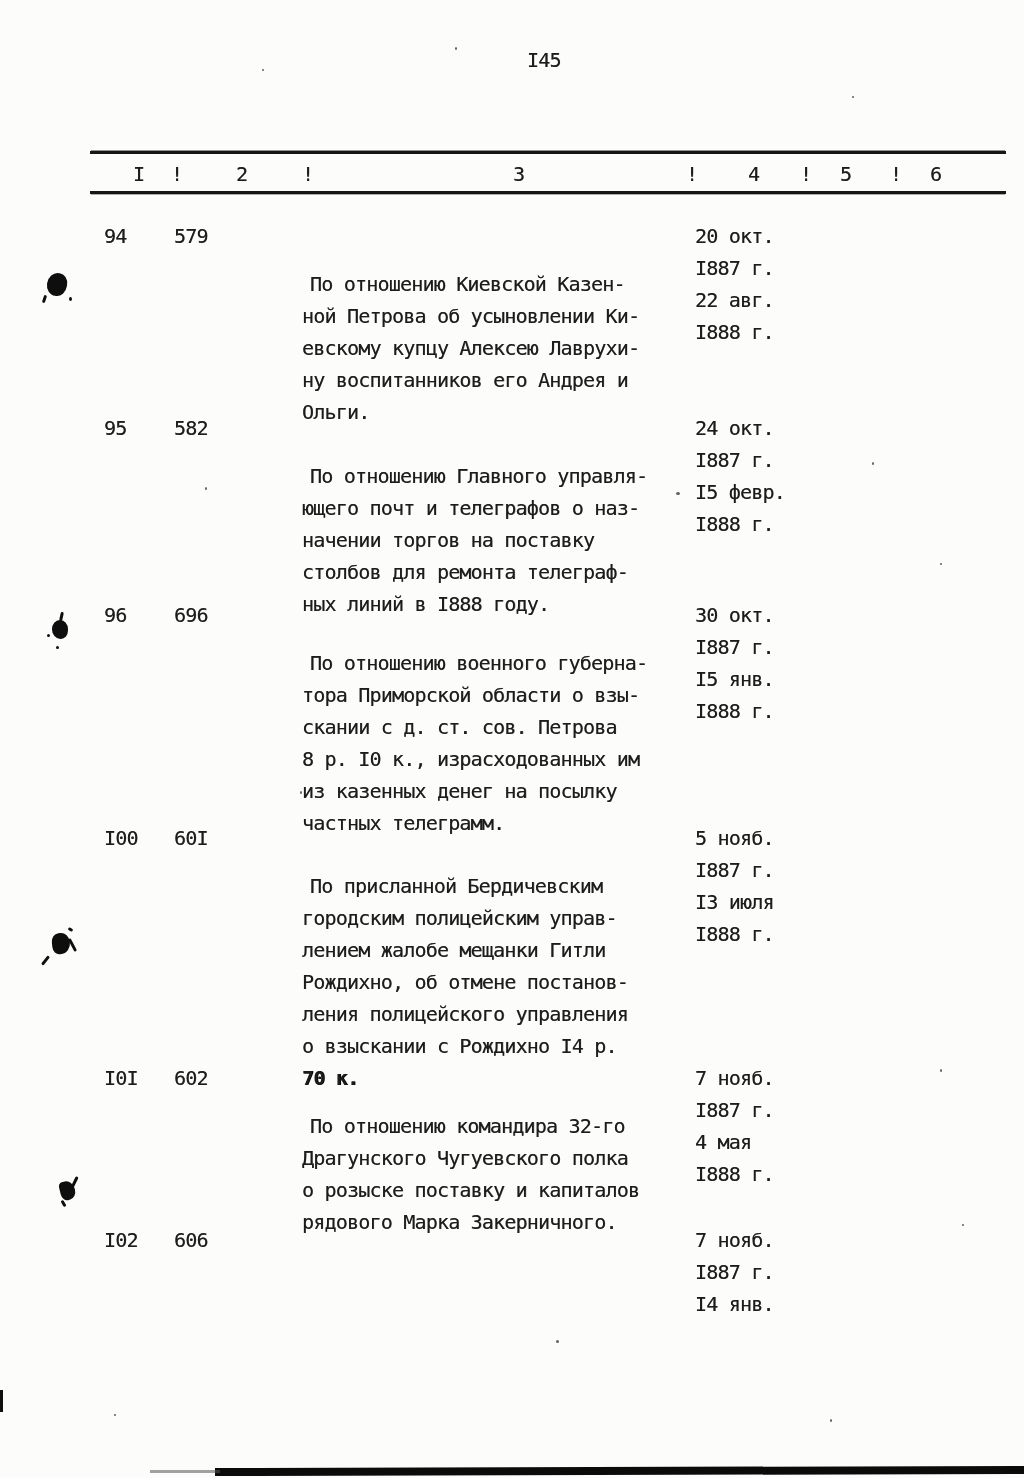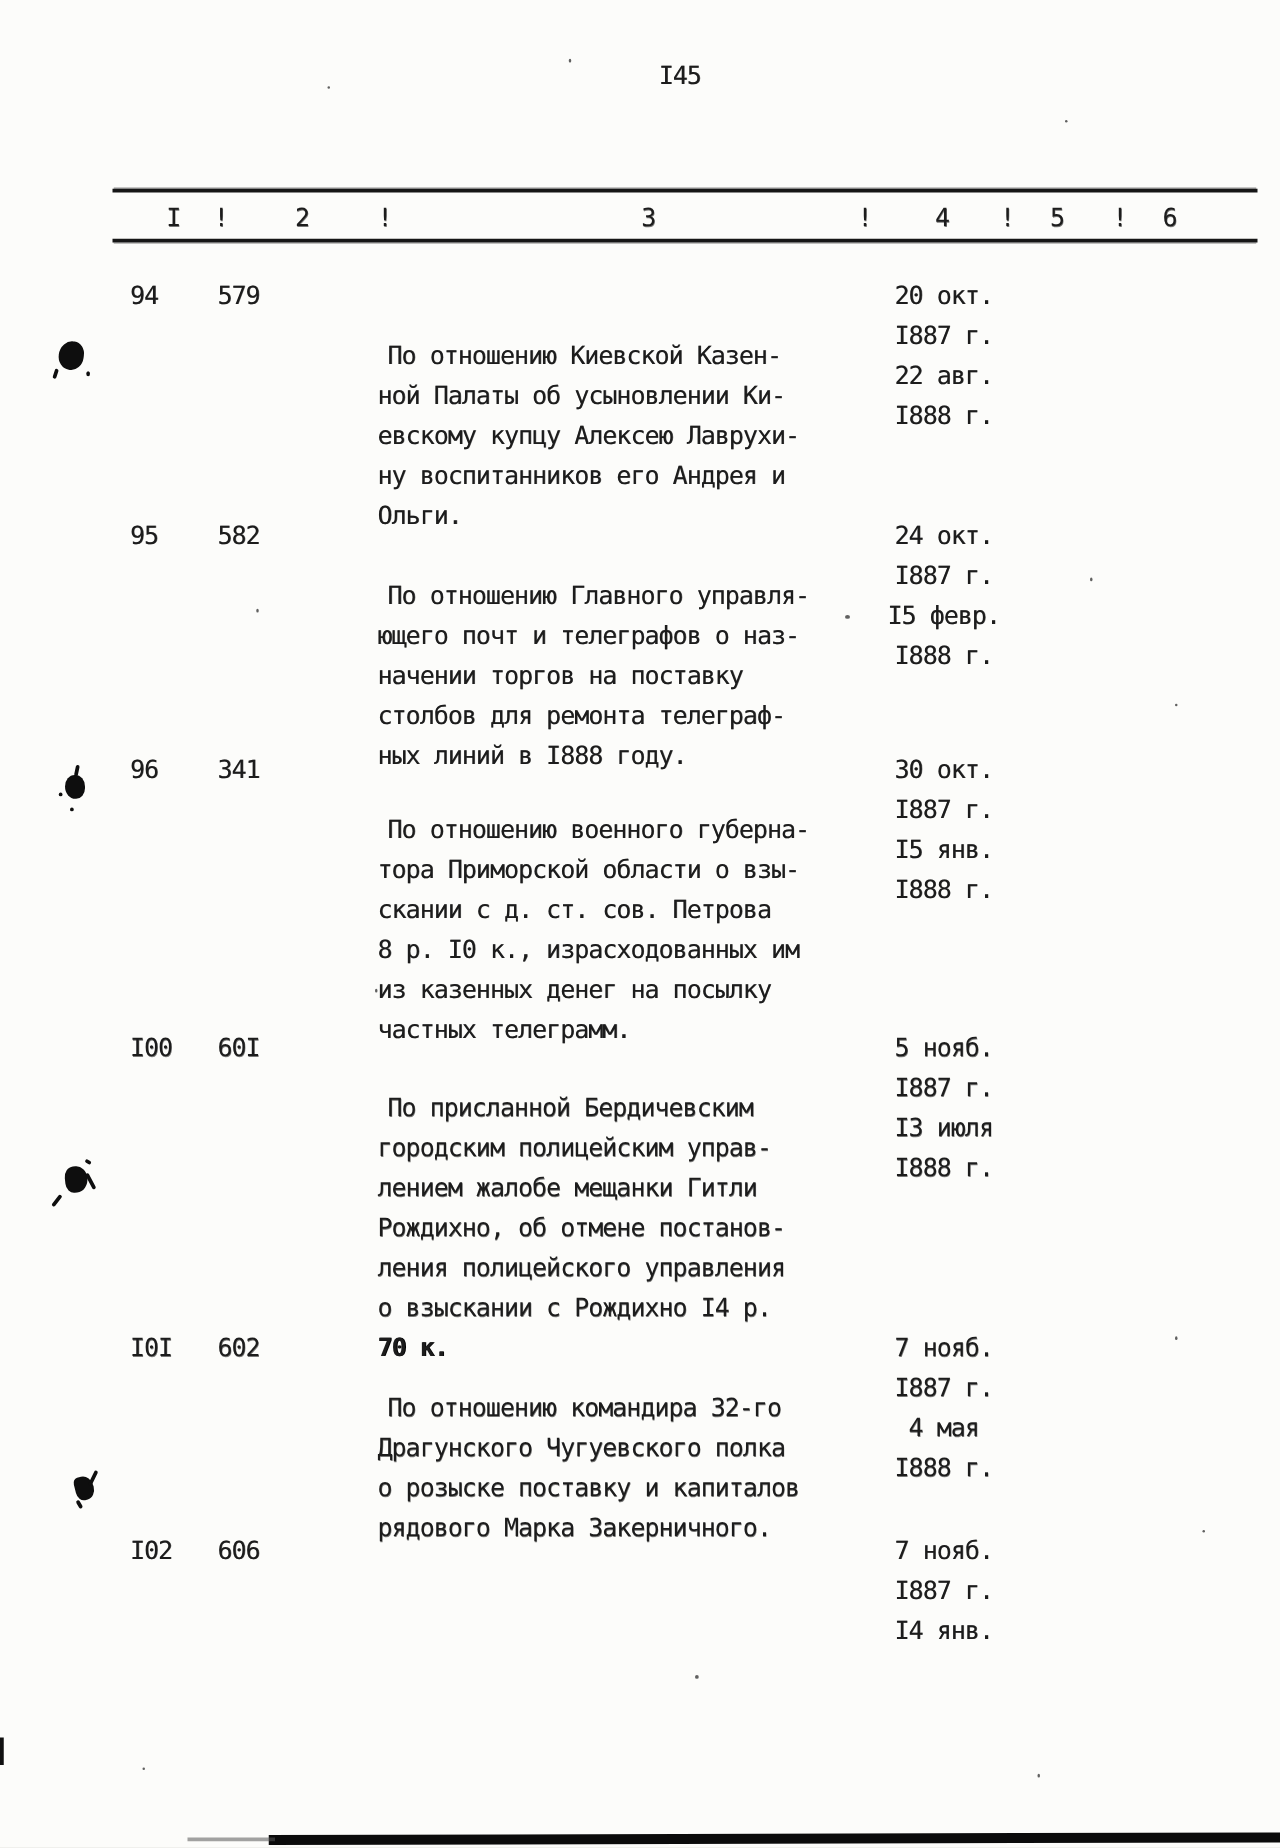--- a/index.html
+++ b/index.html
@@ -27,21 +27,21 @@
   .header-cells{position:absolute;top:158px;left:0;width:100%;height:34px;}
   .header-cell{position:absolute;top:0;}
   
   .entry{position:absolute;left:0;width:1024px;padding-left:19px;}
   .e-no{position:absolute;left:104px;top:0;}
   .e-doc{position:absolute;left:174px;top:0;}
   .e-desc{position:absolute;left:302px;top:0;width:400px;margin-top:48px;}
   .e-desc .desc-line{height:32px;}
   .e-desc .desc-line.first{padding-left:8px;}
   .e-dates{position:absolute;left:695px;top:0;width:120px;}
-  .e-dates .date-line{height:32px;text-align:center;}
+  .e-dates .date-line{height:32px;}
   .entry[data-idx="3"] .desc-line:nth-child(7){font-weight:bold;text-shadow:0.7px 0 0 #000;}
   
   .blot{position:absolute;background:#0e0e0e;}
   .blot-a{left:47px;top:273px;width:20px;height:23px;border-radius:54% 46% 50% 50%;transform:rotate(8deg);}
   .blot-a-tick{left:43px;top:295px;width:3px;height:8px;border-radius:2px;transform:rotate(18deg);}
   .blot-a-dot{left:69px;top:297px;width:3px;height:4px;border-radius:50%;}
   .blot-b{left:52px;top:620px;width:16px;height:19px;border-radius:50% 50% 46% 54%;}
   .blot-b-stem{left:60px;top:612px;width:3px;height:9px;border-radius:2px;transform:rotate(12deg);}
   .blot-b-s1{left:56px;top:646px;width:3px;height:3px;border-radius:50%;}
   .blot-b-s2{left:47px;top:634px;width:3px;height:3px;border-radius:50%;}
@@ -66,32 +66,32 @@
   <div class="tw page-number">I45</div>
 
   <div class="rule top"></div>
   <div class="header-cells tw" id="header-cells"><span class="header-cell" style="left: 133px;">I</span><span class="header-cell" style="left: 171px;">!</span><span class="header-cell" style="left: 236px;">2</span><span class="header-cell" style="left: 302px;">!</span><span class="header-cell" style="left: 513px;">3</span><span class="header-cell" style="left: 686px;">!</span><span class="header-cell" style="left: 748px;">4</span><span class="header-cell" style="left: 800px;">!</span><span class="header-cell" style="left: 840px;">5</span><span class="header-cell" style="left: 890px;">!</span><span class="header-cell" style="left: 930px;">6</span></div>
   <div class="rule bottom"></div>
 
   <div id="entries">
       <div class="entry tw" data-idx="0" style="top: 220px;">
     <div class="e-no">94</div>
     <div class="e-doc">579</div>
-    <div class="e-desc"><div class="desc-line first">По отношению Киевской Казен-</div><div class="desc-line">ной Палаты об усыновлении Ки-</div><div class="desc-line">евскому купцу Алексею Лаврухи-</div><div class="desc-line">ну воспитанников его Андрея и</div><div class="desc-line">Ольги.</div></div>
+    <div class="e-desc"><div class="desc-line first">По отношению Киевской Казен-</div><div class="desc-line">ной Петрова об усыновлении Ки-</div><div class="desc-line">евскому купцу Алексею Лаврухи-</div><div class="desc-line">ну воспитанников его Андрея и</div><div class="desc-line">Ольги.</div></div>
     <div class="e-dates"><div class="date-line">20 окт.</div><div class="date-line">I887 г.</div><div class="date-line">22 авг.</div><div class="date-line">I888 г.</div></div>
   </div>
       <div class="entry tw" data-idx="1" style="top: 412px;">
     <div class="e-no">95</div>
     <div class="e-doc">582</div>
     <div class="e-desc"><div class="desc-line first">По отношению Главного управля-</div><div class="desc-line">ющего почт и телеграфов о наз-</div><div class="desc-line">начении торгов на поставку</div><div class="desc-line">столбов для ремонта телеграф-</div><div class="desc-line">ных линий в I888 году.</div></div>
     <div class="e-dates"><div class="date-line">24 окт.</div><div class="date-line">I887 г.</div><div class="date-line">I5 февр.</div><div class="date-line">I888 г.</div></div>
   </div>
       <div class="entry tw" data-idx="2" style="top: 599px;">
     <div class="e-no">96</div>
-    <div class="e-doc">341</div>
+    <div class="e-doc">696</div>
     <div class="e-desc"><div class="desc-line first">По отношению военного губерна-</div><div class="desc-line">тора Приморской области о взы-</div><div class="desc-line">скании с д. ст. сов. Петрова</div><div class="desc-line">8 р. I0 к., израсходованных им</div><div class="desc-line">из казенных денег на посылку</div><div class="desc-line">частных телеграмм.</div></div>
     <div class="e-dates"><div class="date-line">30 окт.</div><div class="date-line">I887 г.</div><div class="date-line">I5 янв.</div><div class="date-line">I888 г.</div></div>
   </div>
       <div class="entry tw" data-idx="3" style="top: 822px;">
     <div class="e-no">I00</div>
     <div class="e-doc">60I</div>
     <div class="e-desc"><div class="desc-line first">По присланной Бердичевским</div><div class="desc-line">городским полицейским управ-</div><div class="desc-line">лением жалобе мещанки Гитли</div><div class="desc-line">Рождихно, об отмене постанов-</div><div class="desc-line">ления полицейского управления</div><div class="desc-line">о взыскании с Рождихно I4 р.</div><div class="desc-line">70 к.</div></div>
     <div class="e-dates"><div class="date-line">5 нояб.</div><div class="date-line">I887 г.</div><div class="date-line">I3 июля</div><div class="date-line">I888 г.</div></div>
   </div>
       <div class="entry tw" data-idx="4" style="top: 1062px;">

